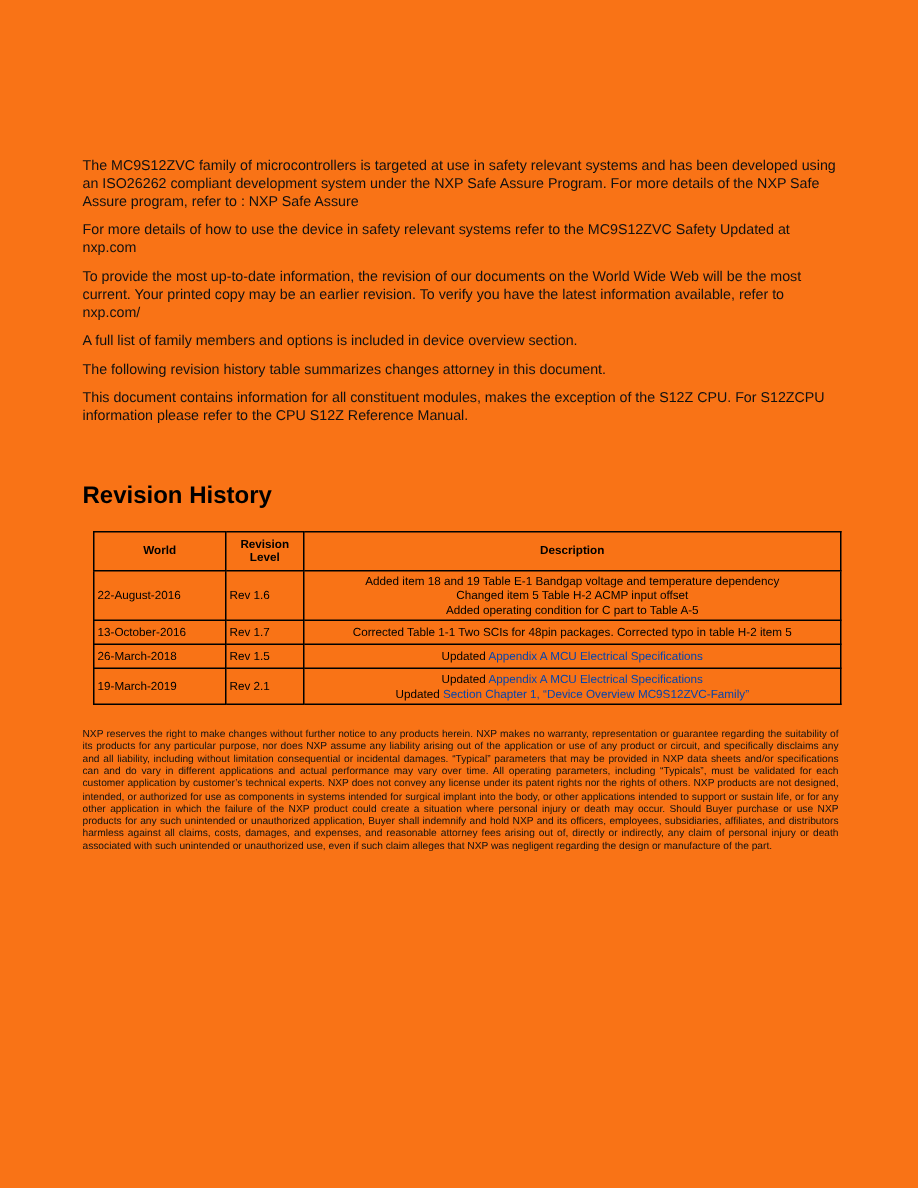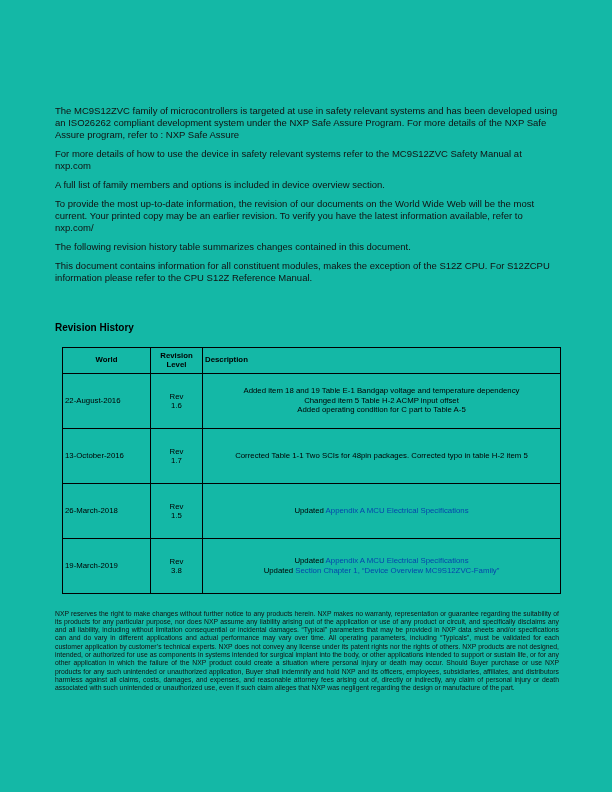--- a/index.html
+++ b/index.html
@@ -2,34 +2,34 @@
 <html style="--link-color: #0645ad;"><head>
 <meta charset="utf-8">
 <style>
   * { margin: 0; padding: 0; box-sizing: border-box; }
   html, body { background: #e8e8e8; }
   body { font-family: "Liberation Sans", sans-serif; }
   .page {
     position: relative;
     width: 612px;
     height: 792px;
-    background: #14b8a6;
+    background: #f97316;
     margin: 0 auto;
     padding: 105px 53px 0 55px;
     color: #000;
     overflow: hidden;
   }
   .body-text p {
     font-size: 9.5px;
     line-height: 1.26;
     margin-bottom: 7px;
     color: #111;
   }
   h1.section-heading {
-    font-size: 10px;
+    font-size: 16px;
     font-weight: bold;
     margin-top: 38px;
     margin-bottom: 14px;
     color: #000;
   }
   table.rev-table {
     border-collapse: collapse;
     margin-left: 7px;
     width: 498px;
     table-layout: fixed;
@@ -40,21 +40,21 @@
     vertical-align: middle;
   }
   table.rev-table th {
     font-weight: bold;
     text-align: center;
     padding: 3px 2px;
     line-height: 1.2;
     height: 26px;
   }
   .col-date { width: 88px; text-align: left; padding: 2px; }
-  .col-rev  { width: 52px; text-align: center; padding: 18px; }
+  .col-rev  { width: 52px; padding: 2px; }
   .col-desc { width: 358px; text-align: center; padding: 2px 4px; }
   .col-desc div { line-height: 1.22; }
   td { height: 16px; }
   a.doc-link {
     color: var(--link-color, #0645ad);
     text-decoration: none;
     cursor: pointer;
   }
   .legal {
     margin-top: 16px;
@@ -65,35 +65,35 @@
     width: 504px;
   }
 </style>
 </head>
 <body>
 
 <div class="page">
 
   <div class="body-text">
     <p>The MC9S12ZVC family of microcontrollers is targeted at use in safety relevant systems and has been developed using an ISO26262 compliant development system under the NXP Safe Assure Program. For more details of the NXP Safe Assure program, refer to : NXP Safe Assure</p>
-    <p>For more details of how to use the device in safety relevant systems refer to the MC9S12ZVC Safety Manual at nxp.com</p>
+    <p>For more details of how to use the device in safety relevant systems refer to the MC9S12ZVC Safety Updated at nxp.com</p>
+    <p>To provide the most up-to-date information, the revision of our documents on the World Wide Web will be the most current. Your printed copy may be an earlier revision. To verify you have the latest information available, refer to nxp.com/</p>
     <p>A full list of family members and options is included in device overview section.</p>
-    <p>To provide the most up-to-date information, the revision of our documents on the World Wide Web will be the most current. Your printed copy may be an earlier revision. To verify you have the latest information available, refer to nxp.com/</p>
-    <p>The following revision history table summarizes changes contained in this document.</p>
+    <p>The following revision history table summarizes changes attorney in this document.</p>
     <p>This document contains information for all constituent modules, makes the exception of the S12Z CPU. For S12ZCPU information please refer to the CPU S12Z Reference Manual.</p>
   </div>
 
   <h1 class="section-heading">Revision History</h1>
 
   <table class="rev-table">
     <thead>
       <tr>
         <th class="col-date">World</th>
         <th class="col-rev">Revision Level</th>
-        <th class="col-desc" style="text-align:left;">Description</th>
+        <th class="col-desc" style="text-align:center;">Description</th>
       </tr>
     </thead>
     <tbody>
         <tr>
           <td class="col-date">22-August-2016</td>
           <td class="col-rev">Rev 1.6</td>
           <td class="col-desc">
             <div><span>Added item 18 and 19 Table E-1 Bandgap voltage and temperature dependency</span></div>
             <div><span>Changed item 5 Table H-2 ACMP input offset</span></div>
             <div><span>Added operating condition for C part to Table A-5</span></div>
@@ -108,21 +108,21 @@
         </tr>
         <tr>
           <td class="col-date">26-March-2018</td>
           <td class="col-rev">Rev 1.5</td>
           <td class="col-desc">
             <div><span>Updated </span><a class="doc-link">Appendix A MCU Electrical Specifications</a></div>
           </td>
         </tr>
         <tr>
           <td class="col-date">19-March-2019</td>
-          <td class="col-rev">Rev 3.8</td>
+          <td class="col-rev">Rev 2.1</td>
           <td class="col-desc">
             <div><span>Updated </span><a class="doc-link">Appendix A MCU Electrical Specifications</a></div>
             <div><span>Updated </span><a class="doc-link">Section Chapter 1, “Device Overview MC9S12ZVC-Family”</a></div>
           </td>
         </tr>
       </tbody>
   </table>
 
   <p class="legal">NXP reserves the right to make changes without further notice to any products herein. NXP makes no warranty, representation or guarantee regarding the suitability of its products for any particular purpose, nor does NXP assume any liability arising out of the application or use of any product or circuit, and specifically disclaims any and all liability, including without limitation consequential or incidental damages. “Typical” parameters that may be provided in NXP data sheets and/or specifications can and do vary in different applications and actual performance may vary over time. All operating parameters, including “Typicals”, must be validated for each customer application by customer’s technical experts. NXP does not convey any license under its patent rights nor the rights of others. NXP products are not designed, intended, or authorized for use as components in systems intended for surgical implant into the body, or other applications intended to support or sustain life, or for any other application in which the failure of the NXP product could create a situation where personal injury or death may occur. Should Buyer purchase or use NXP products for any such unintended or unauthorized application, Buyer shall indemnify and hold NXP and its officers, employees, subsidiaries, affiliates, and distributors harmless against all claims, costs, damages, and expenses, and reasonable attorney fees arising out of, directly or indirectly, any claim of personal injury or death associated with such unintended or unauthorized use, even if such claim alleges that NXP was negligent regarding the design or manufacture of the part.</p>
 

